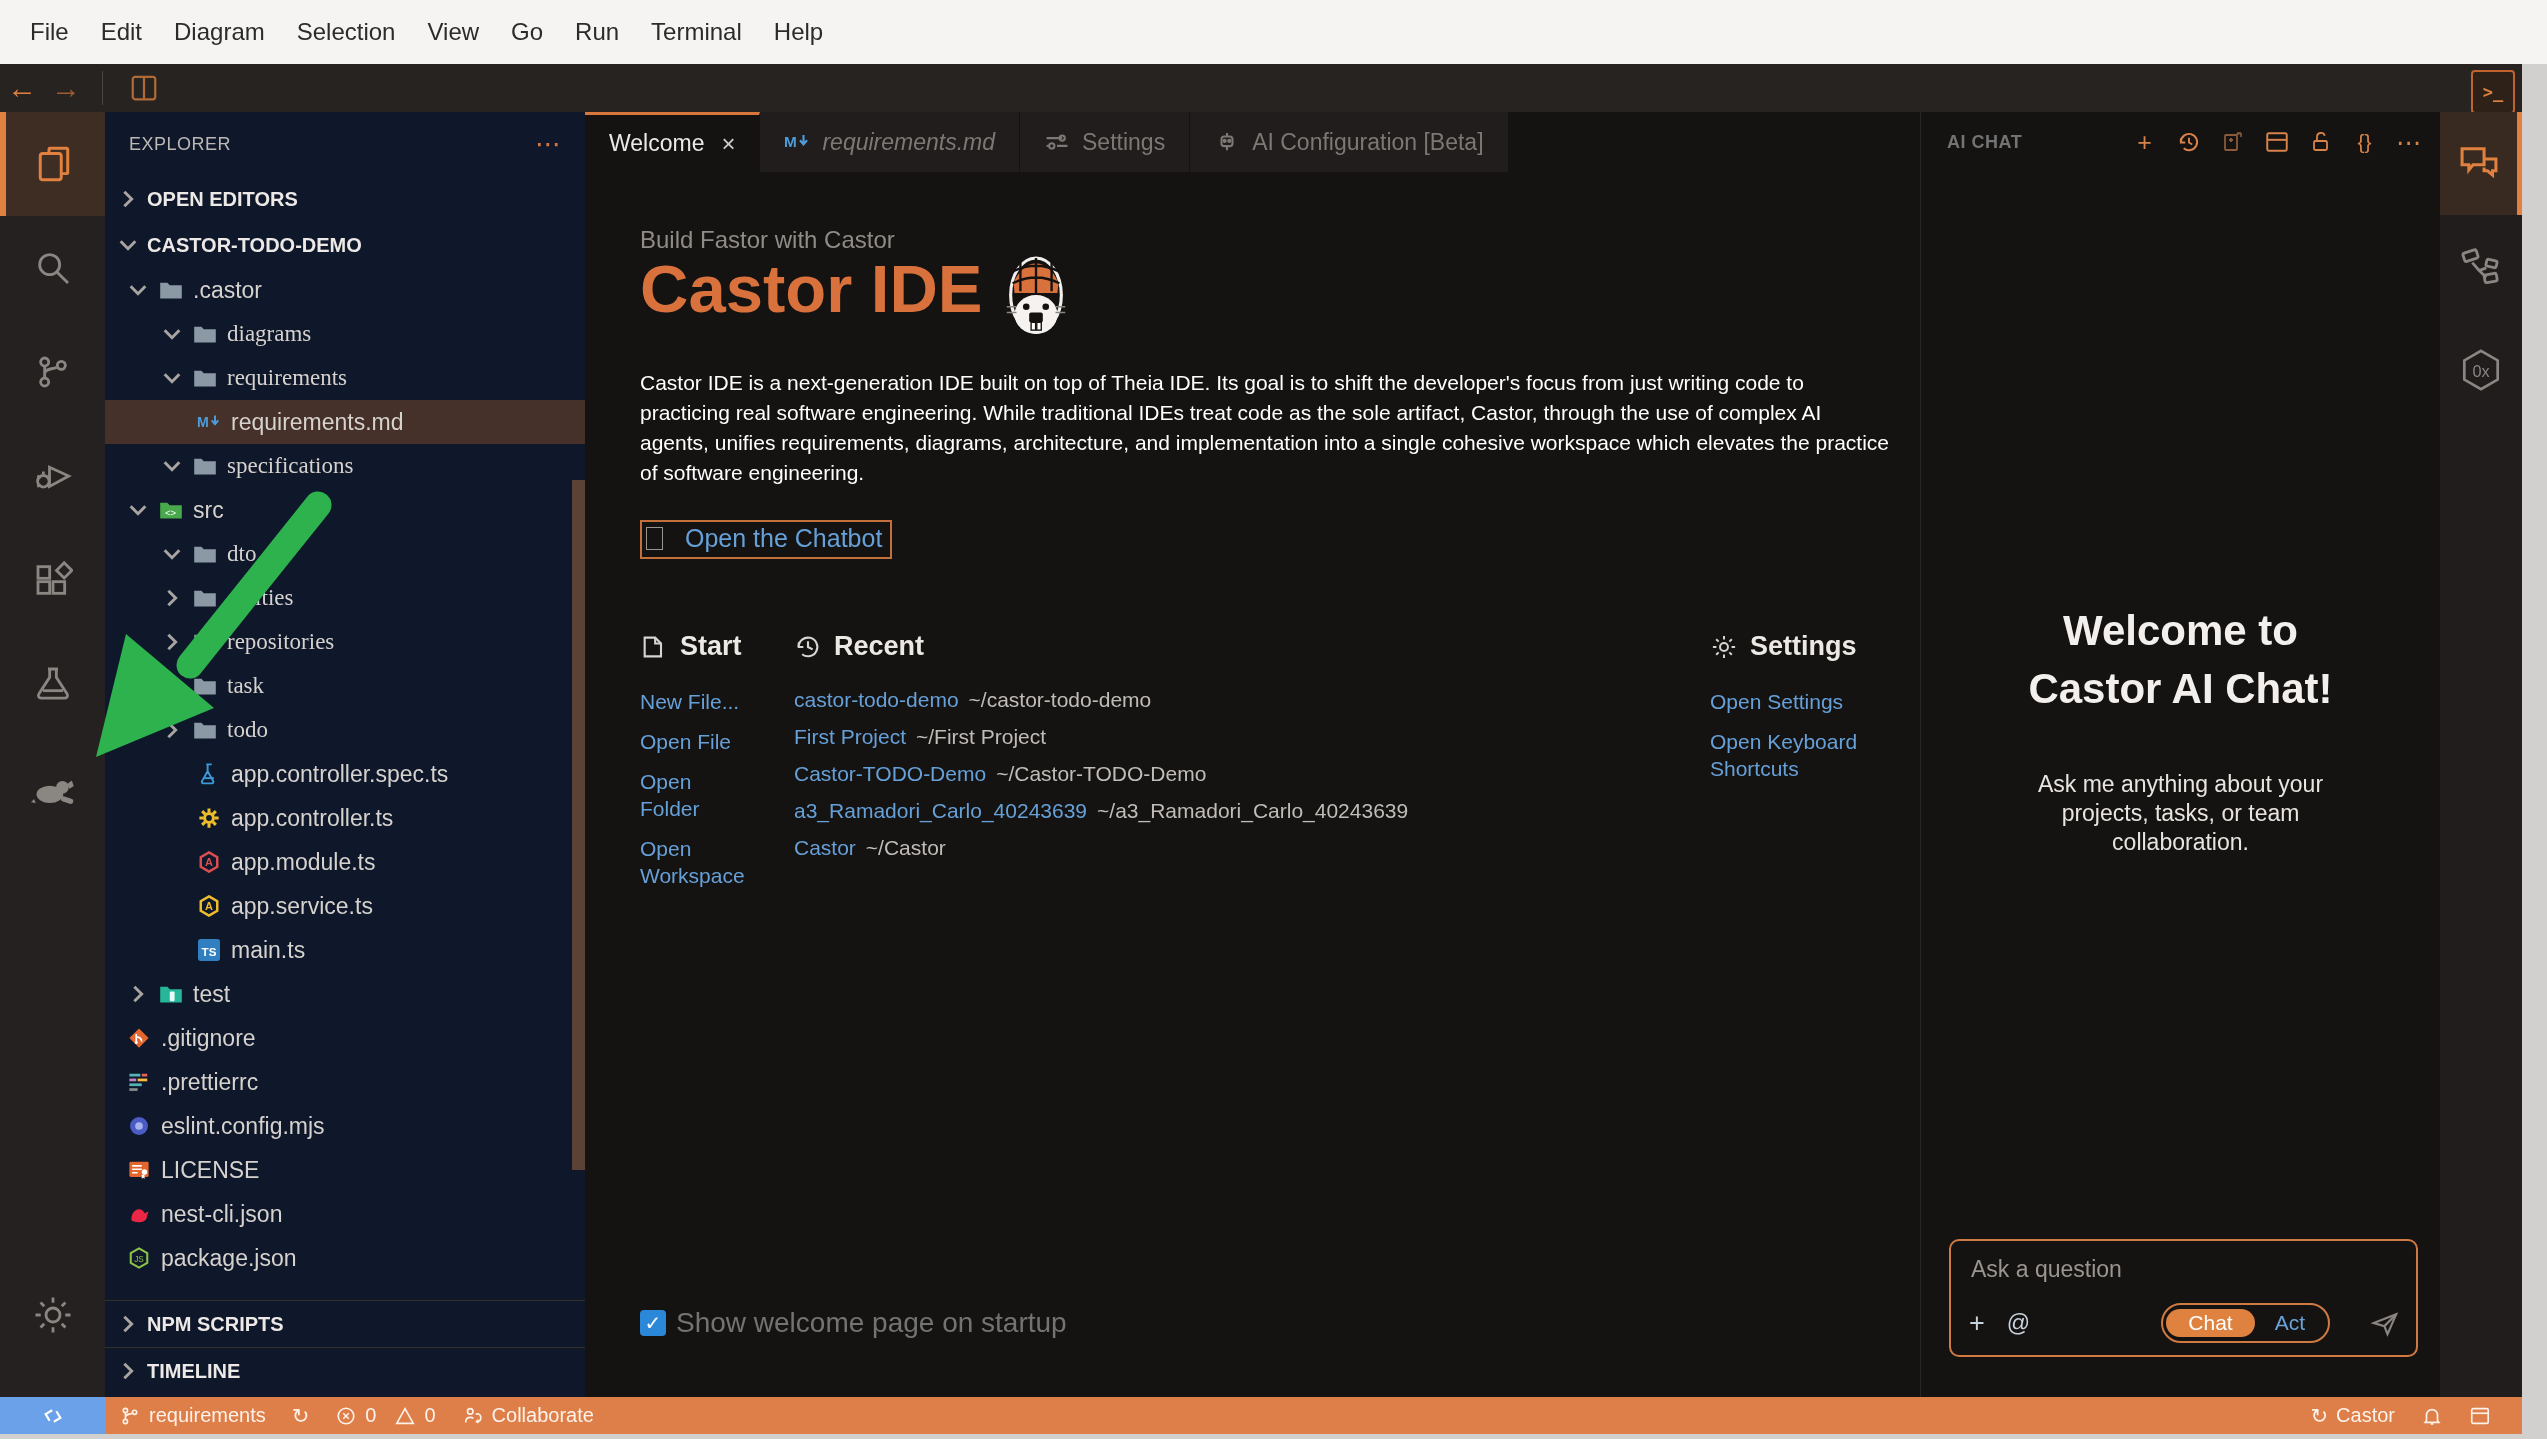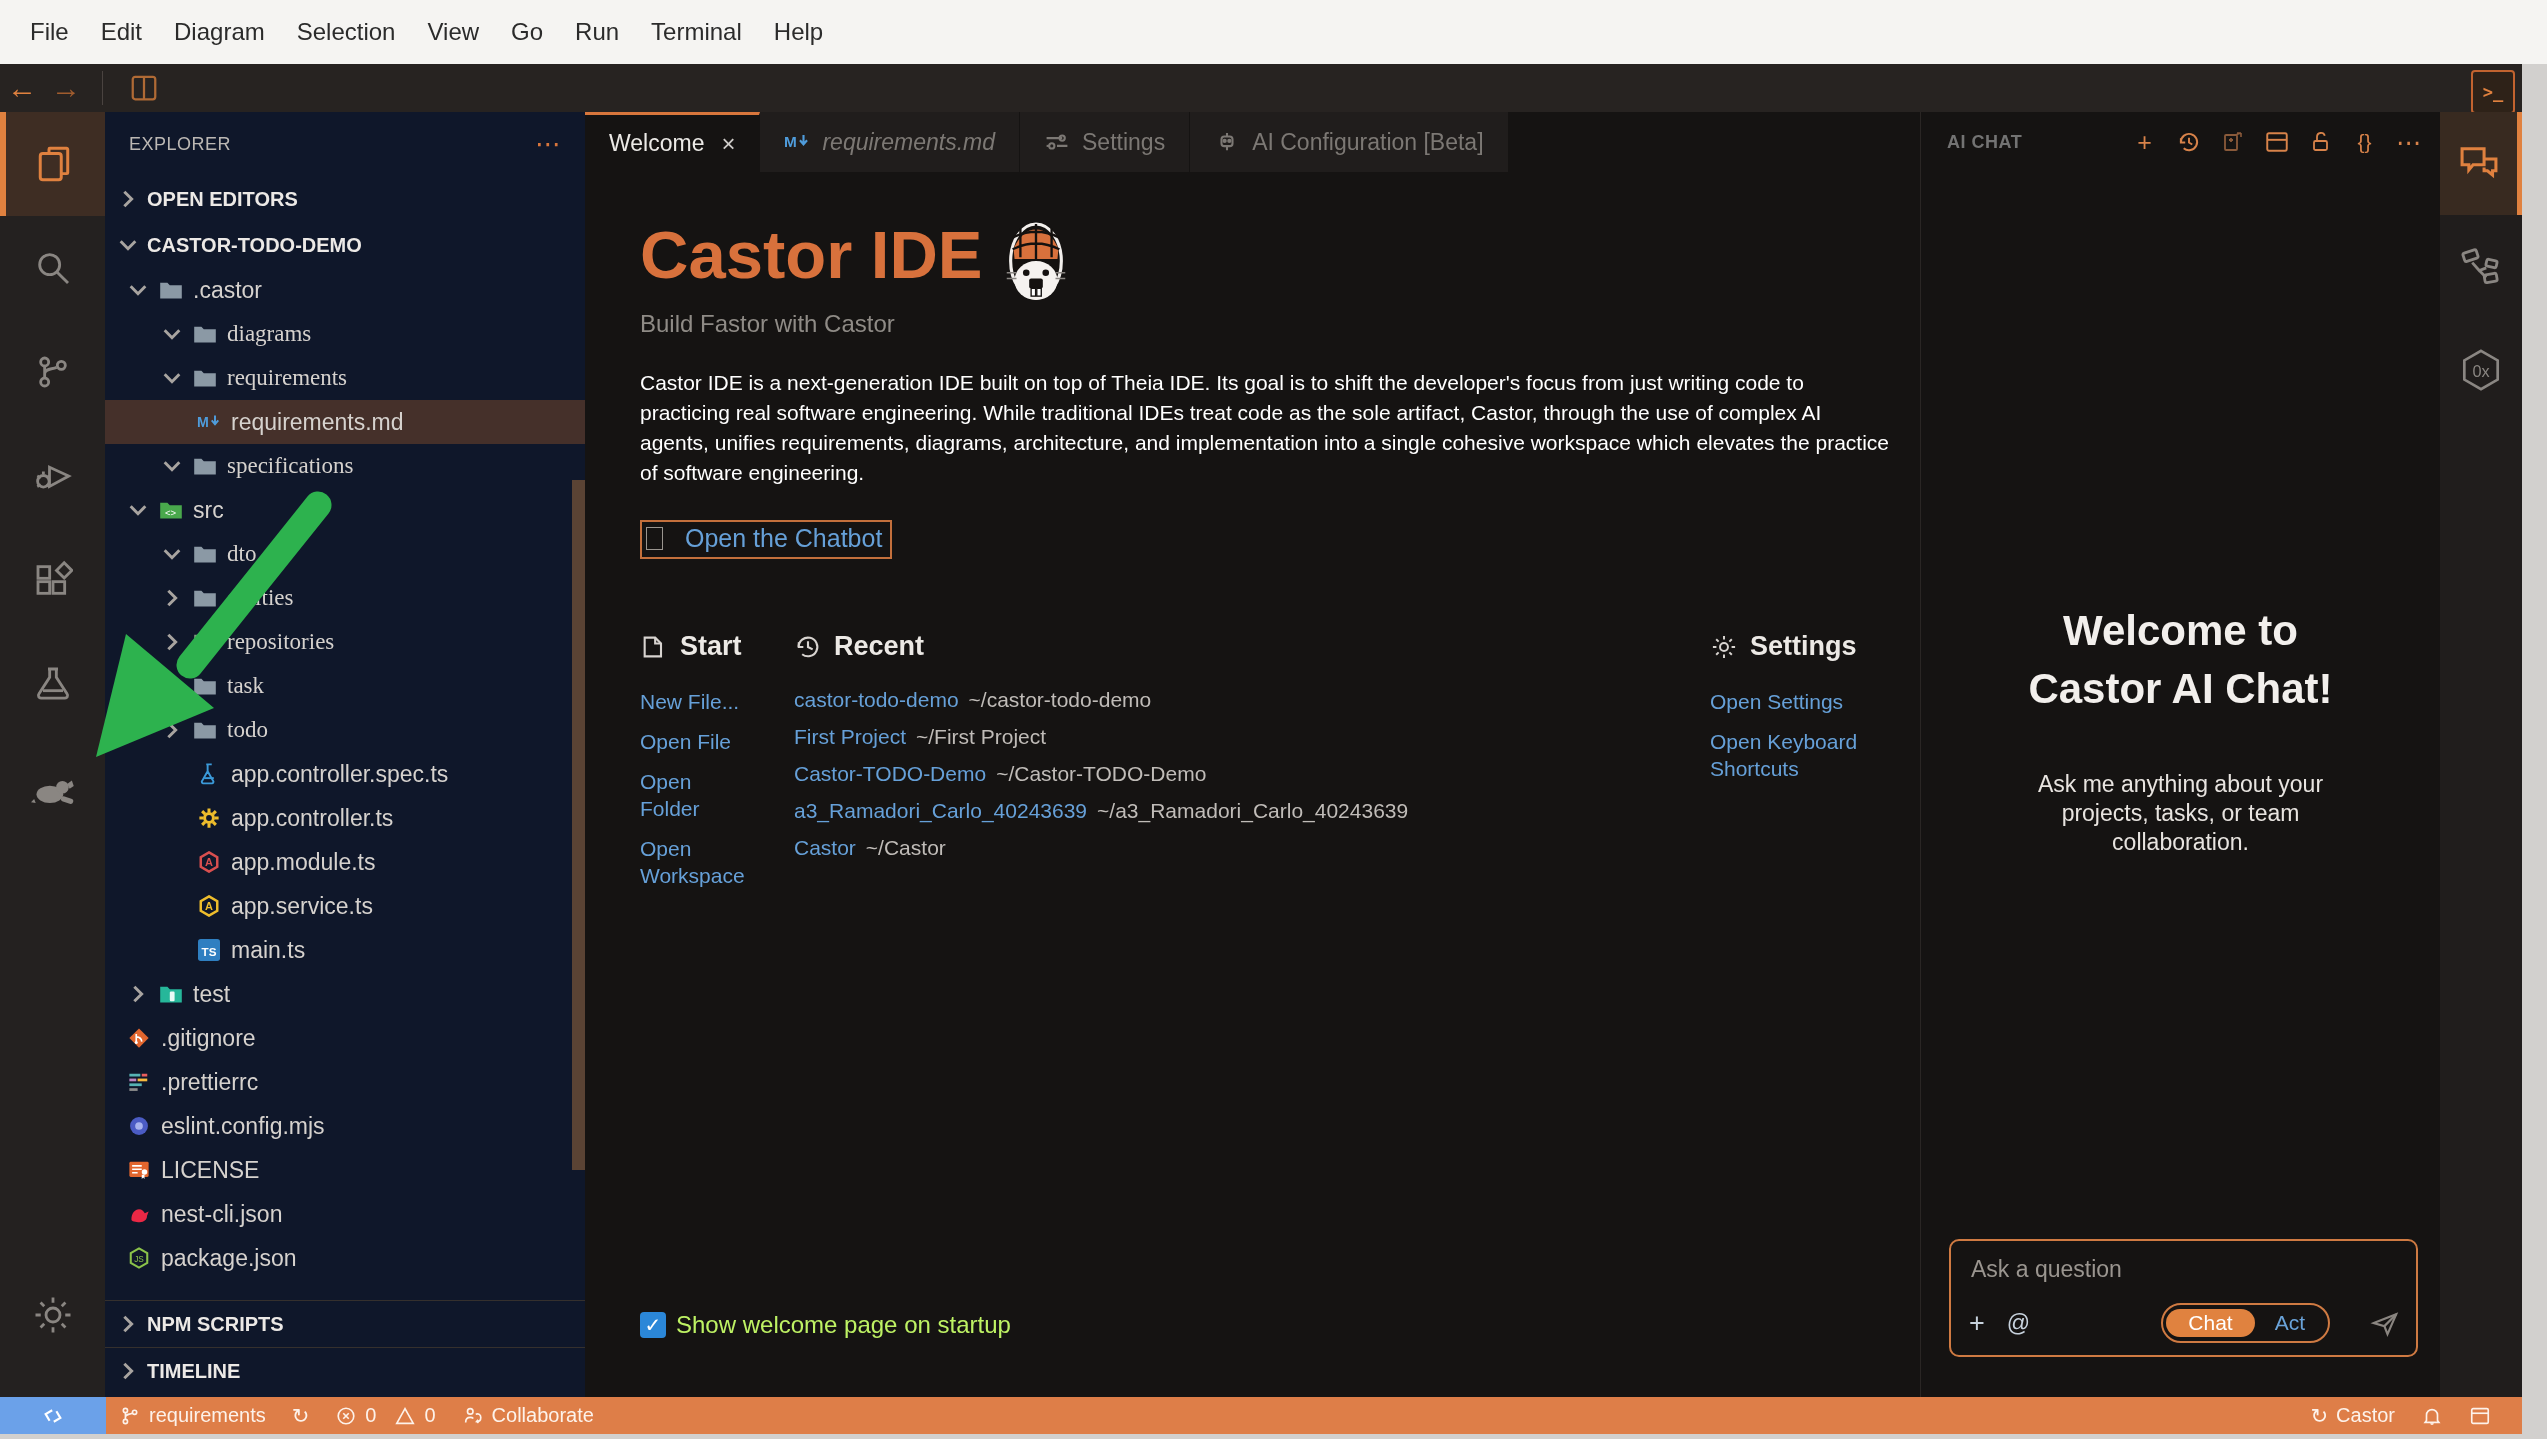--- a/index.html
+++ b/index.html
@@ -58,21 +58,21 @@
   .col-hdr{display:flex;align-items:center;gap:12px;font-size:27px;font-weight:bold;color:#ece9e5;margin-bottom:26px;}
   .col-hdr svg{width:28px;height:28px;color:#d8d4d0;}
   .col-link{display:block;font-size:21px;color:#66a0d8;line-height:27px;margin-bottom:13px;}
   #col-start{width:112px;}
   #col-recent{margin-left:42px;width:900px;}
   .recent-row{font-size:21px;margin-bottom:13px;white-space:nowrap;}
   .recent-path{color:#c0bcb8;margin-left:10px;}
   #col-settings{margin-left:auto;width:152px;margin-right:58px;}
   #startup-row{position:absolute;left:55px;bottom:58px;display:flex;align-items:center;gap:10px;}
   #startup-check{width:26px;height:26px;background:#2b87d8;border-radius:4px;color:#fff;font-size:20px;display:flex;align-items:center;justify-content:center;}
-  #startup-label{font-size:24px;color:#bef264;}
+  #startup-label{font-size:28px;color:#737373;}
   
   #aipanel{left:1920px;top:112px;width:520px;height:1285px;background:#151312;border-left:1px solid #2a2624;box-sizing:border-box;}
   #ai-header{display:flex;align-items:center;height:60px;padding:0 18px 0 26px;}
   #ai-title{font-size:18px;font-weight:bold;color:#737373;letter-spacing:.5px;}
   #ai-actions{margin-left:auto;display:flex;align-items:center;gap:17px;color:#d8834a;}
   #ai-actions .aic{width:27px;height:27px;display:flex;align-items:center;justify-content:center;font-size:25px;}
   .aic.dim{color:#8a5a3a;}
   #ai-welcome{margin:430px auto 0;width:340px;text-align:center;color:#f2efec;font-size:42px;line-height:58px;font-weight:bold;}
   #ai-sub{margin:52px auto 0;width:360px;text-align:center;color:#e8e4e0;font-size:23px;line-height:29px;}
   #ai-inputbox{position:absolute;left:28px;right:22px;bottom:40px;height:118px;border:2px solid #cf7a42;border-radius:10px;box-sizing:border-box;padding:14px 18px;}
@@ -447,37 +447,37 @@
             <path d="M8 4V1.5M8 11v3M6.5 7h0M9.5 7h0"></path>
             <circle cx="6.3" cy="7.2" r=".8" fill="#7c7874"></circle>
             <circle cx="9.7" cy="7.2" r=".8" fill="#7c7874"></circle>
           </svg>
         <span class="tlabel">AI Configuration [Beta]</span>
       </div>
     </div>
   </div>
 
   <div id="welcome-body">
+    <div id="page-subtitle">Build Fastor with Castor</div>
     <div id="page-title-row">
       <span id="page-title">Castor IDE</span>
       <svg width="78" height="84" viewBox="0 0 40 43">
         <ellipse cx="20" cy="21" rx="13" ry="19" fill="#14110f" stroke="#f2efec" stroke-width="1.6"></ellipse>
         <path d="M8.5 15 A 13 19 0 0 1 31.5 15 L31 20 L9 20 Z" fill="#d8713c"></path>
         <path d="M12 4v15M20 2v18M28 4v15M8 9c8-4 16-4 24 0M8 15c8-4 16-4 24 0" stroke="#14110f" stroke-width="1.2" fill="none"></path>
         <path d="M9 20h22v3H9z" fill="#14110f"></path>
         <ellipse cx="20" cy="31" rx="11" ry="10" fill="#f5f2ef"></ellipse>
         <circle cx="15" cy="27" r="1.7" fill="#14110f"></circle>
         <circle cx="25" cy="27" r="1.7" fill="#14110f"></circle>
         <rect x="16.5" y="30" width="7" height="5" rx="1" fill="#14110f"></rect>
         <rect x="17.5" y="35" width="2.3" height="4" fill="#fff" stroke="#14110f" stroke-width=".7"></rect>
         <rect x="20.4" y="35" width="2.3" height="4" fill="#fff" stroke="#14110f" stroke-width=".7"></rect>
         <path d="M10 27h-5M10 30h-5M30 27h5M30 30h5" stroke="#8a8682" stroke-width=".8"></path>
       </svg>
     </div>
-    <div id="page-subtitle">Build Fastor with Castor</div>
     <div id="page-desc">Castor IDE is a next-generation IDE built on top of Theia IDE. Its goal is to shift the developer's focus from just writing code to practicing real software engineering. While traditional IDEs treat code as the sole artifact, Castor, through the use of complex AI agents, unifies requirements, diagrams, architecture, and implementation into a single cohesive workspace which elevates the practice of software engineering.</div>
     <div id="chatbot-link-box">
       <span class="tofu"></span>
       <a id="chatbot-link" class="lnk" href="#">Open the Chatbot</a>
     </div>
 
     <div id="cols">
       <div id="col-start">
         <div class="col-hdr">
           <svg viewBox="0 0 24 24" fill="none" stroke="currentColor" stroke-width="1.8">

